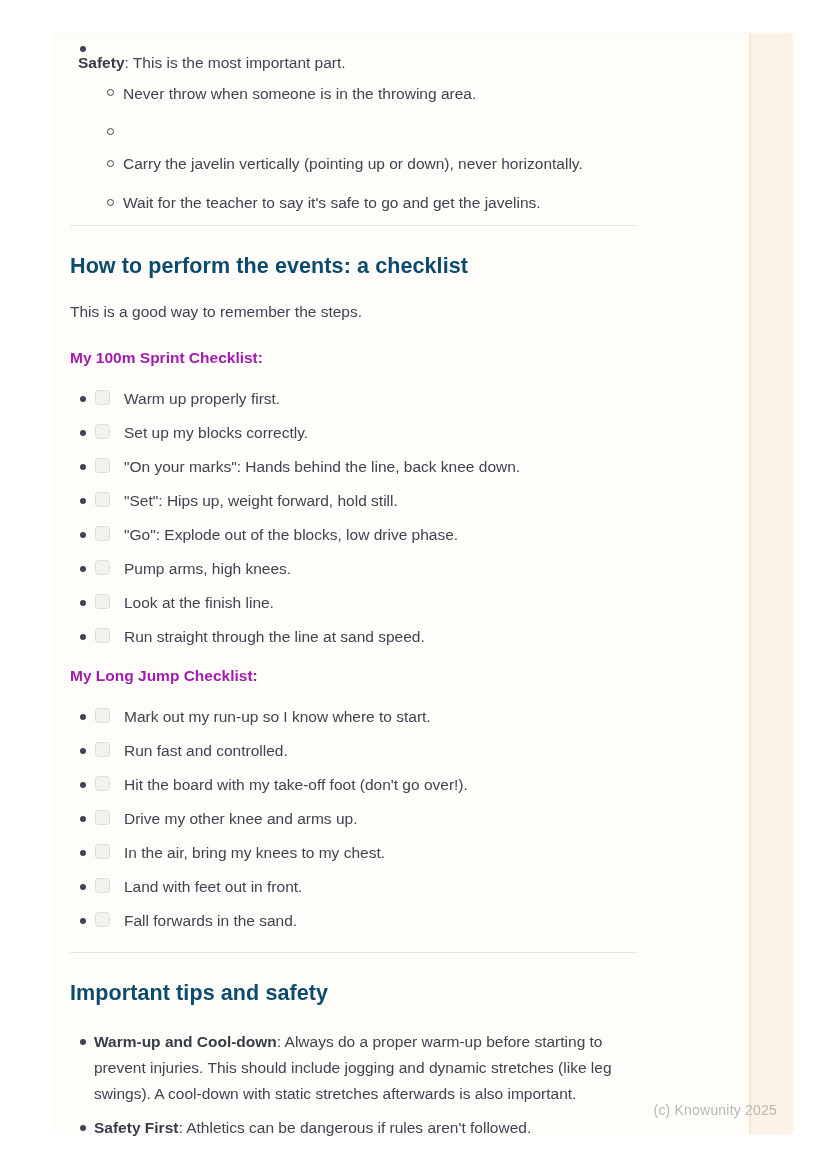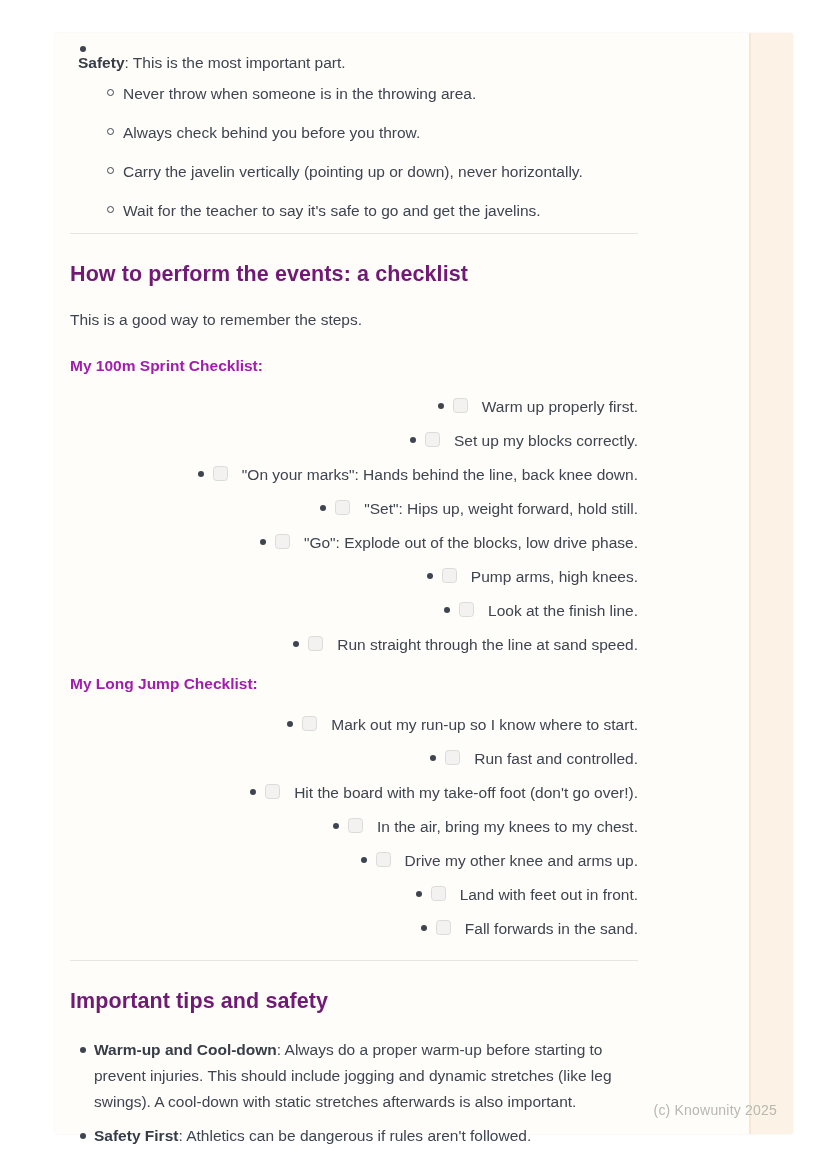--- a/index.html
+++ b/index.html
@@ -45,27 +45,27 @@
   .circle {
     flex:none; width:5px; height:5px;
     border:1.5px solid #3e4450; border-radius:50%;
     margin:6.5px 0 0 37px;
   }
   .sub-text { margin-left:9px;text-align:center; }
   .divider { height:1px; background:#e8e6e3; margin-top:12px; }
   .divider.second { margin-top:21px; }
   h2 {
     font-size:21.5px; line-height:28px; font-weight:700;
-    color:#701a75; margin:26px 0 0 0; letter-spacing:0.1px;
+    color:#0c4a6e; margin:26px 0 0 0; letter-spacing:0.1px;
   }
   .intro { margin:20px 0 0 0; line-height:24px; }
   .list-title { margin:22px 0 0 0; font-weight:700; color:#a21caf; line-height:24px; }
   .list-title.jump { margin-top:17px; }
   .checklist { margin-top:18px; }
-  .check-item { display:flex; align-items:flex-start; line-height:21px; margin-bottom:13px;justify-content:flex-end; }
+  .check-item { display:flex; align-items:flex-start; line-height:21px; margin-bottom:13px; }
   .check-item:last-child { margin-bottom:0; }
   .checkbox {
     flex:none; width:13px; height:13px;
     background:#f3f2f1; border:1px solid #dcdbd9; border-radius:3.5px;
     margin:2px 0 0 9px;
   }
   .check-text { margin-left:14px; }
   .tips-list { margin-top:22px; }
   .tip-item { display:flex; line-height:26px; margin-bottom:8px; }
   .tip-item .b-dot { margin-top:10px; }
@@ -89,21 +89,20 @@
         <span class="lead-text"><span class="bold">Safety</span><span>: This is the most important part.</span></span>
       </li>
     </ul>
     <ul class="sub-list">
       <li class="sub-item">
         <span class="circle"></span>
         <span class="sub-text">Never throw when someone is in the throwing area.</span>
       </li>
       <li class="sub-item">
         <span class="circle"></span>
-        <span class="sub-text">Always check behind you before you throw.</span>
       </li>
       <li class="sub-item">
         <span class="circle"></span>
         <span class="sub-text">Carry the javelin vertically (pointing up or down), never horizontally.</span>
       </li>
       <li class="sub-item">
         <span class="circle"></span>
         <span class="sub-text">Wait for the teacher to say it's safe to go and get the javelins.</span>
       </li>
     </ul>
@@ -170,26 +169,26 @@
         <span class="check-text">Run fast and controlled.</span>
       </li>
       <li class="check-item">
         <span class="b-dot"></span>
         <span class="checkbox"></span>
         <span class="check-text">Hit the board with my take-off foot (don't go over!).</span>
       </li>
       <li class="check-item">
         <span class="b-dot"></span>
         <span class="checkbox"></span>
+        <span class="check-text">Drive my other knee and arms up.</span>
+      </li>
+      <li class="check-item">
+        <span class="b-dot"></span>
+        <span class="checkbox"></span>
         <span class="check-text">In the air, bring my knees to my chest.</span>
-      </li>
-      <li class="check-item">
-        <span class="b-dot"></span>
-        <span class="checkbox"></span>
-        <span class="check-text">Drive my other knee and arms up.</span>
       </li>
       <li class="check-item">
         <span class="b-dot"></span>
         <span class="checkbox"></span>
         <span class="check-text">Land with feet out in front.</span>
       </li>
       <li class="check-item">
         <span class="b-dot"></span>
         <span class="checkbox"></span>
         <span class="check-text">Fall forwards in the sand.</span>

